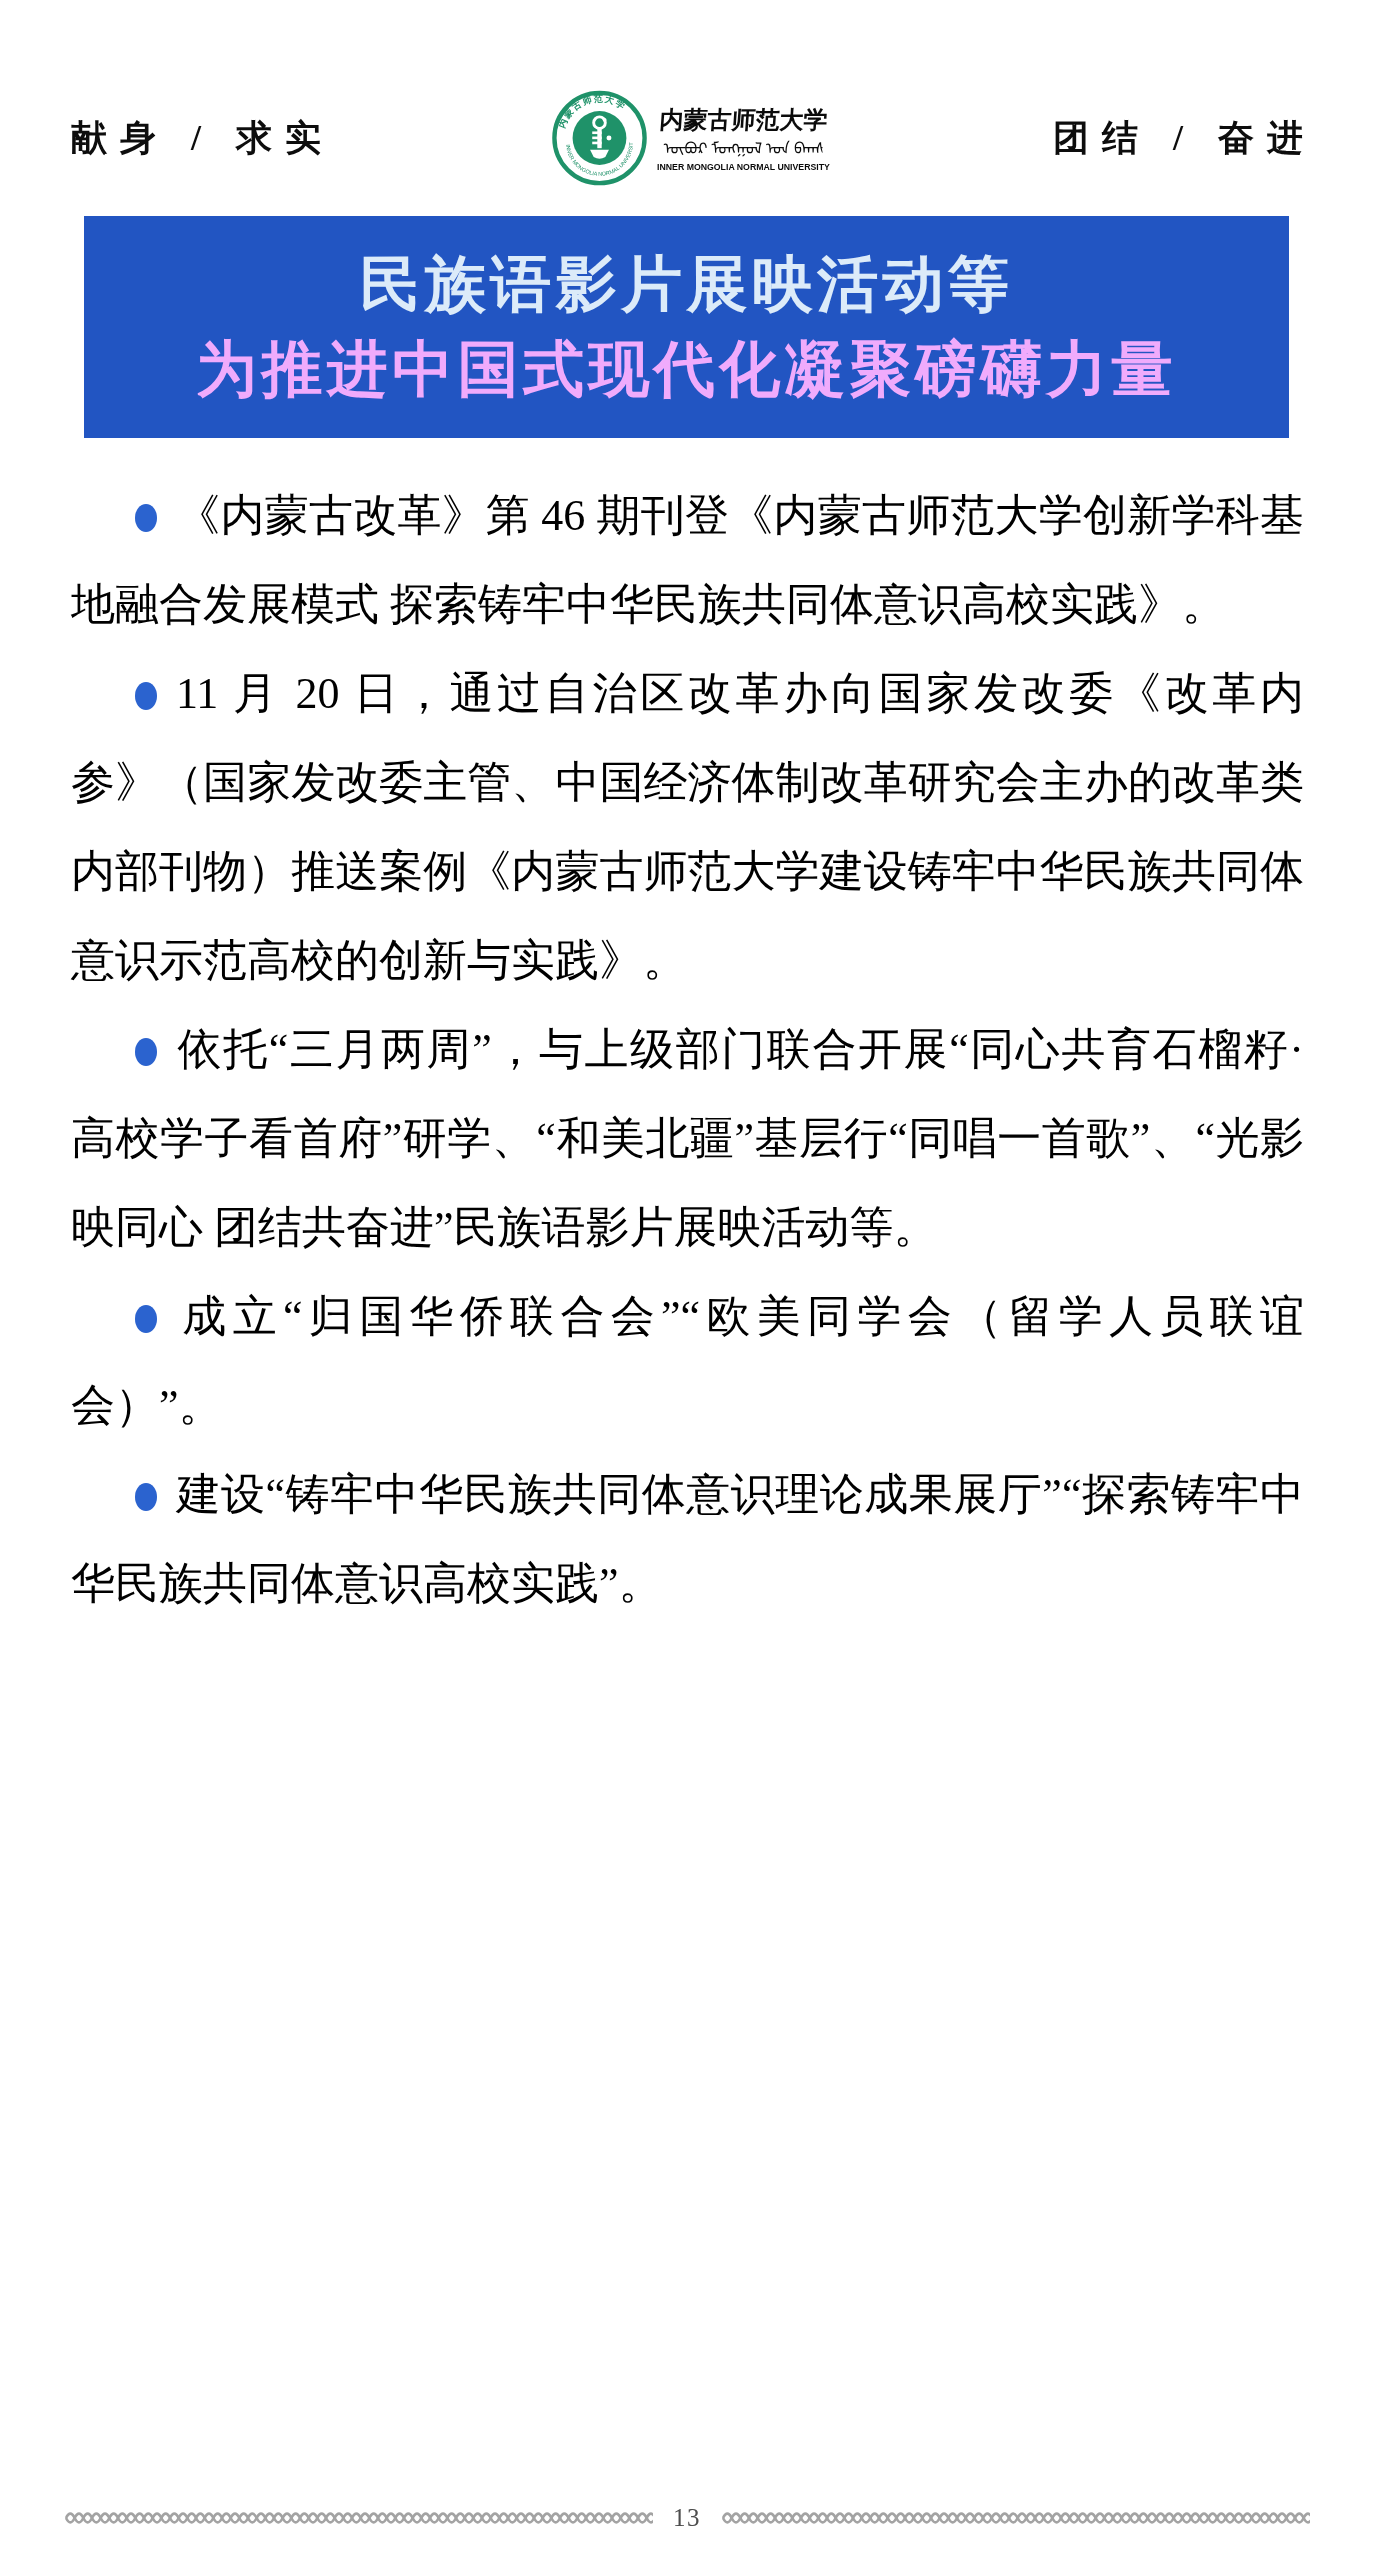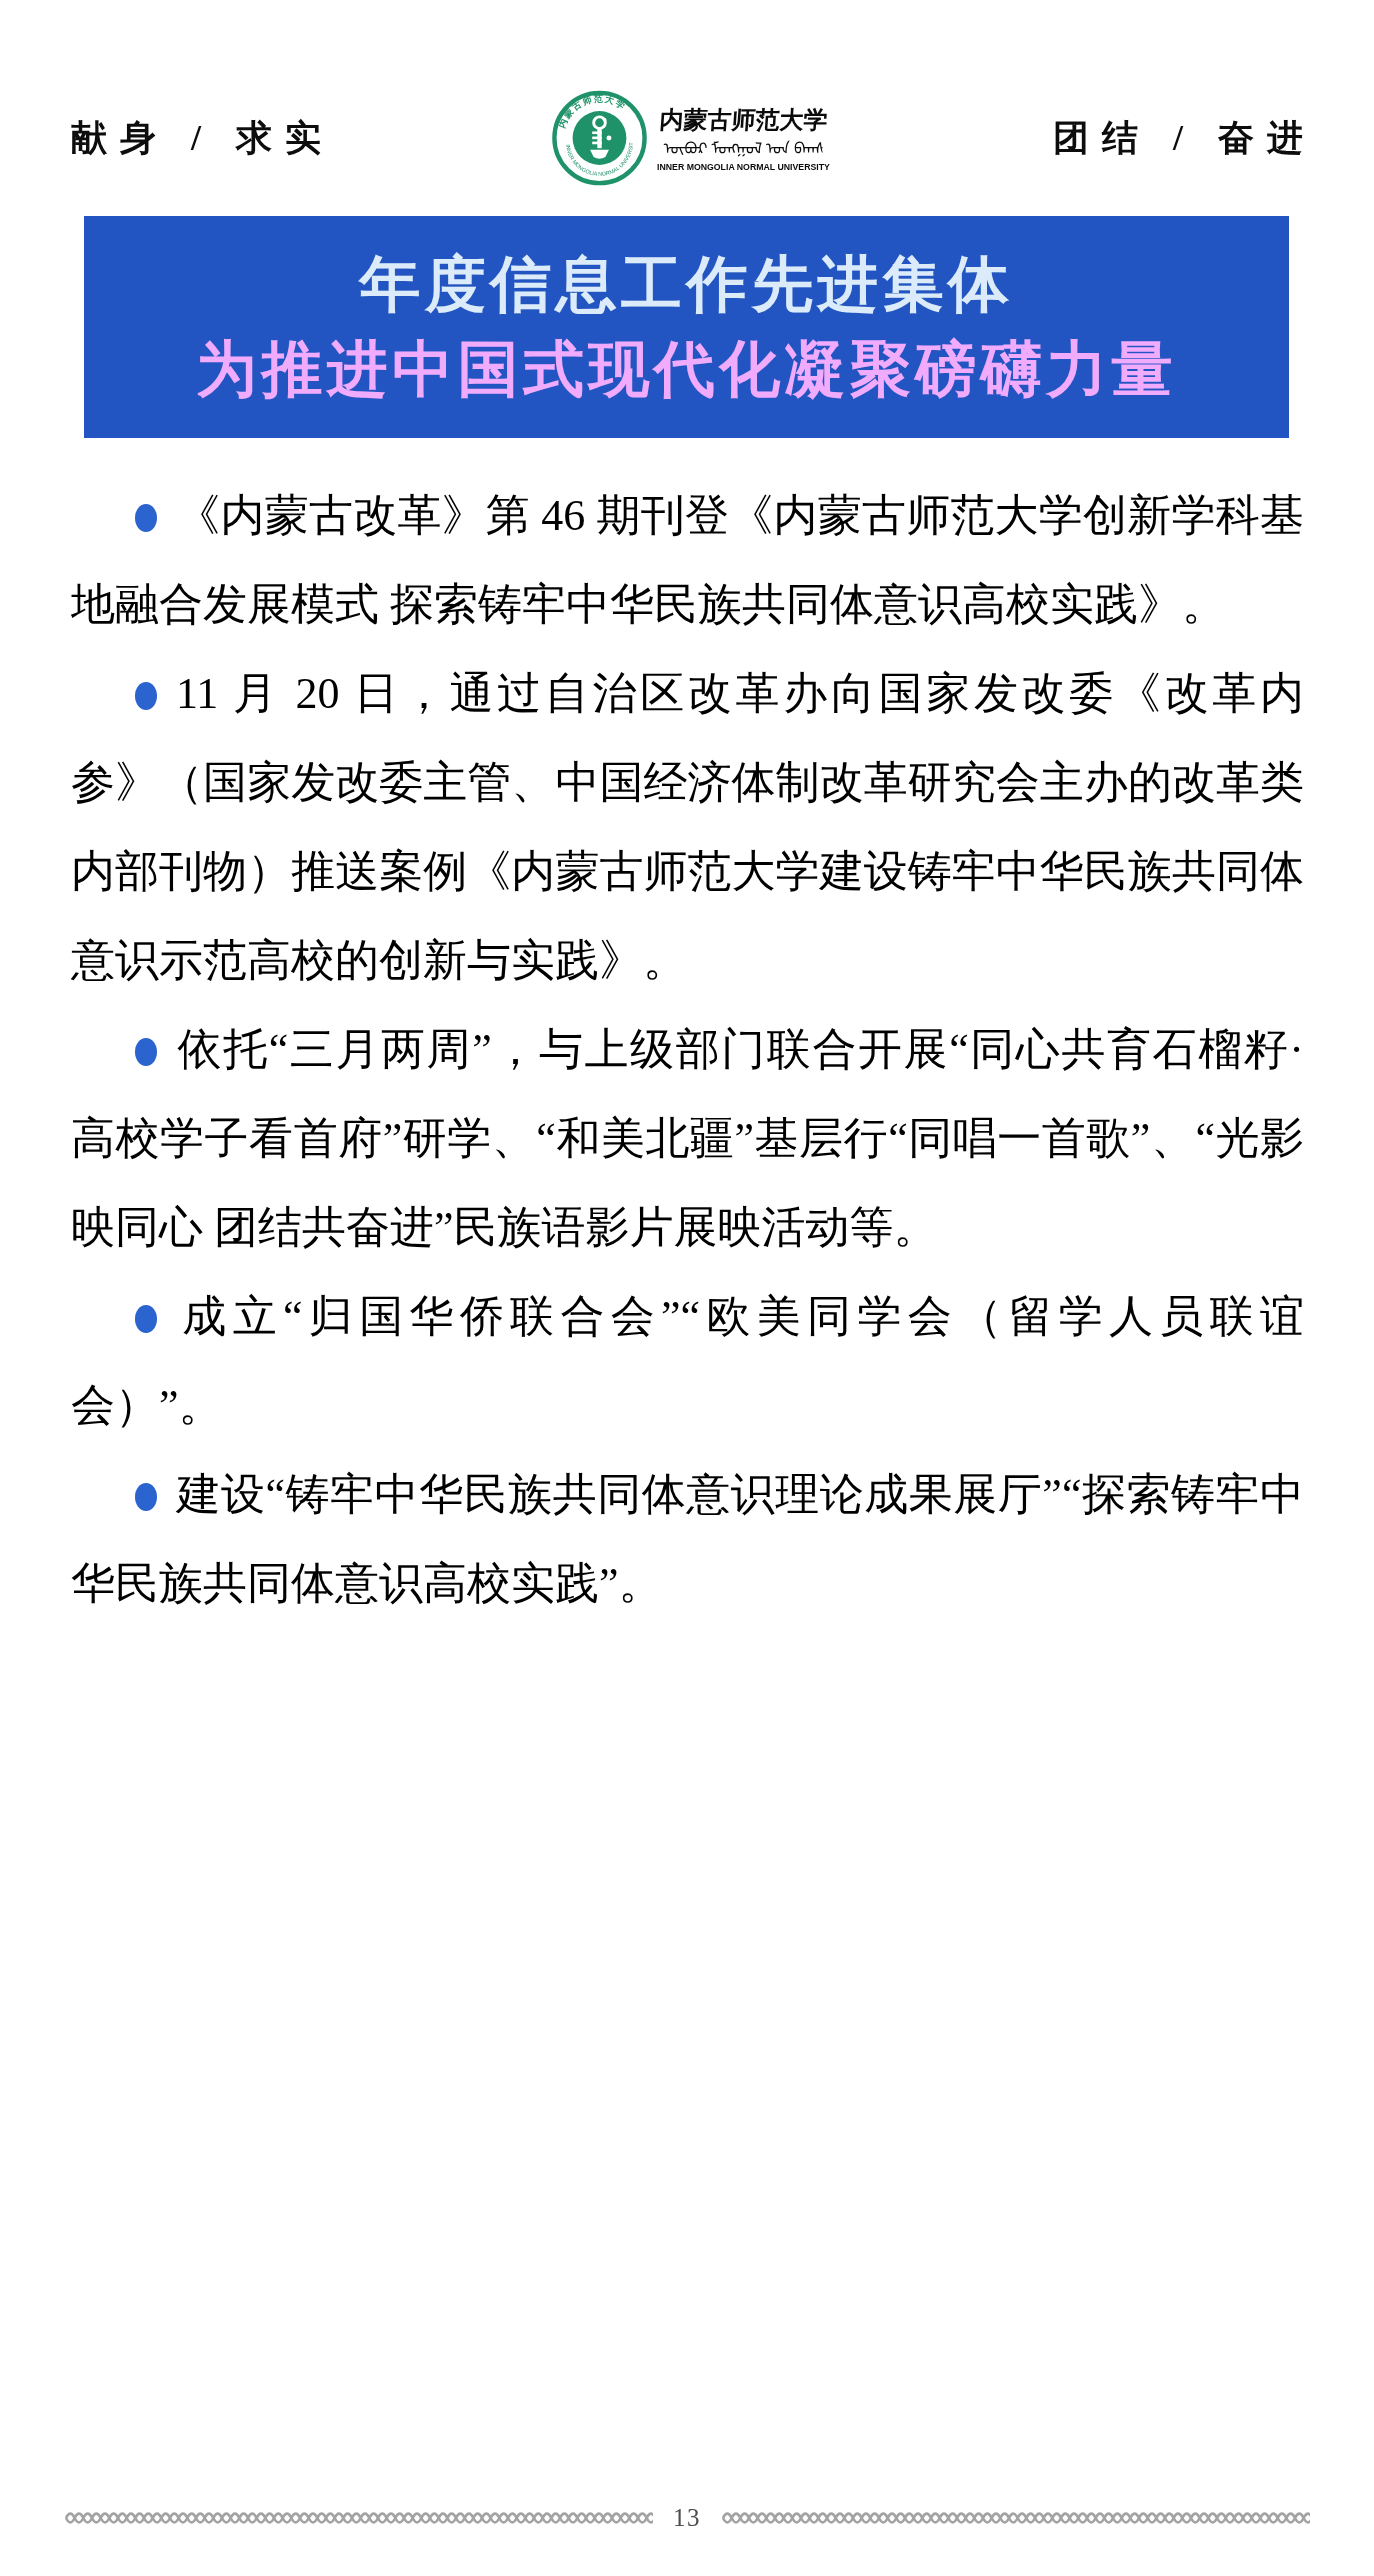--- a/index.html
+++ b/index.html
@@ -106,21 +106,21 @@
         <div class="logo-cn">内蒙古师范大学</div>
         <div class="logo-mn">ᠥᠪᠥᠷ ᠮᠣᠩᠭᠣᠯ ᠤᠨ ᠪᠠᠭᠰᠢ ᠶᠢᠨ ᠶᠡᠬᠡ ᠰᠤᠷᠭᠠᠭᠤᠯᠢ</div>
         <div class="logo-en">INNER MONGOLIA NORMAL UNIVERSITY</div>
       </div>
     </div>
 
     <div class="motto motto-right">团结 / 奋进</div>
   </div>
 
   <div class="banner" style="background: rgb(34, 85, 194);">
-    <div class="banner-line" style="color: rgb(220, 235, 249);">年度信息工作先进集体</div>
+    <div class="banner-line" style="color: rgb(220, 235, 249);">民族语影片展映活动等</div>
     <div class="banner-line" style="color: #f0abfc;">为推进中国式现代化凝聚磅礴力量</div>
   </div>
 
   <div class="bodytext" style="color: rgb(0, 0, 0);">
     <p><span class="bullet" style="background: rgb(43, 99, 207);"></span><span>《内蒙古改革》第 46 期刊登《内蒙古师范大学创新学科基地融合发展模式 探索铸牢中华民族共同体意识高校实践》。</span></p>
     <p><span class="bullet" style="background: rgb(43, 99, 207);"></span><span>11 月 20 日，通过自治区改革办向国家发改委《改革内参》（国家发改委主管、中国经济体制改革研究会主办的改革类内部刊物）推送案例《内蒙古师范大学建设铸牢中华民族共同体意识示范高校的创新与实践》。</span></p>
     <p><span class="bullet" style="background: rgb(43, 99, 207);"></span><span>依托“三月两周”，与上级部门联合开展“同心共育石榴籽·高校学子看首府”研学、“和美北疆”基层行“同唱一首歌”、“光影映同心 团结共奋进”民族语影片展映活动等。</span></p>
     <p><span class="bullet" style="background: rgb(43, 99, 207);"></span><span>成立“归国华侨联合会”“欧美同学会（留学人员联谊会）”。</span></p>
     <p><span class="bullet" style="background: rgb(43, 99, 207);"></span><span>建设“铸牢中华民族共同体意识理论成果展厅”“探索铸牢中华民族共同体意识高校实践”。</span></p>
   </div>

